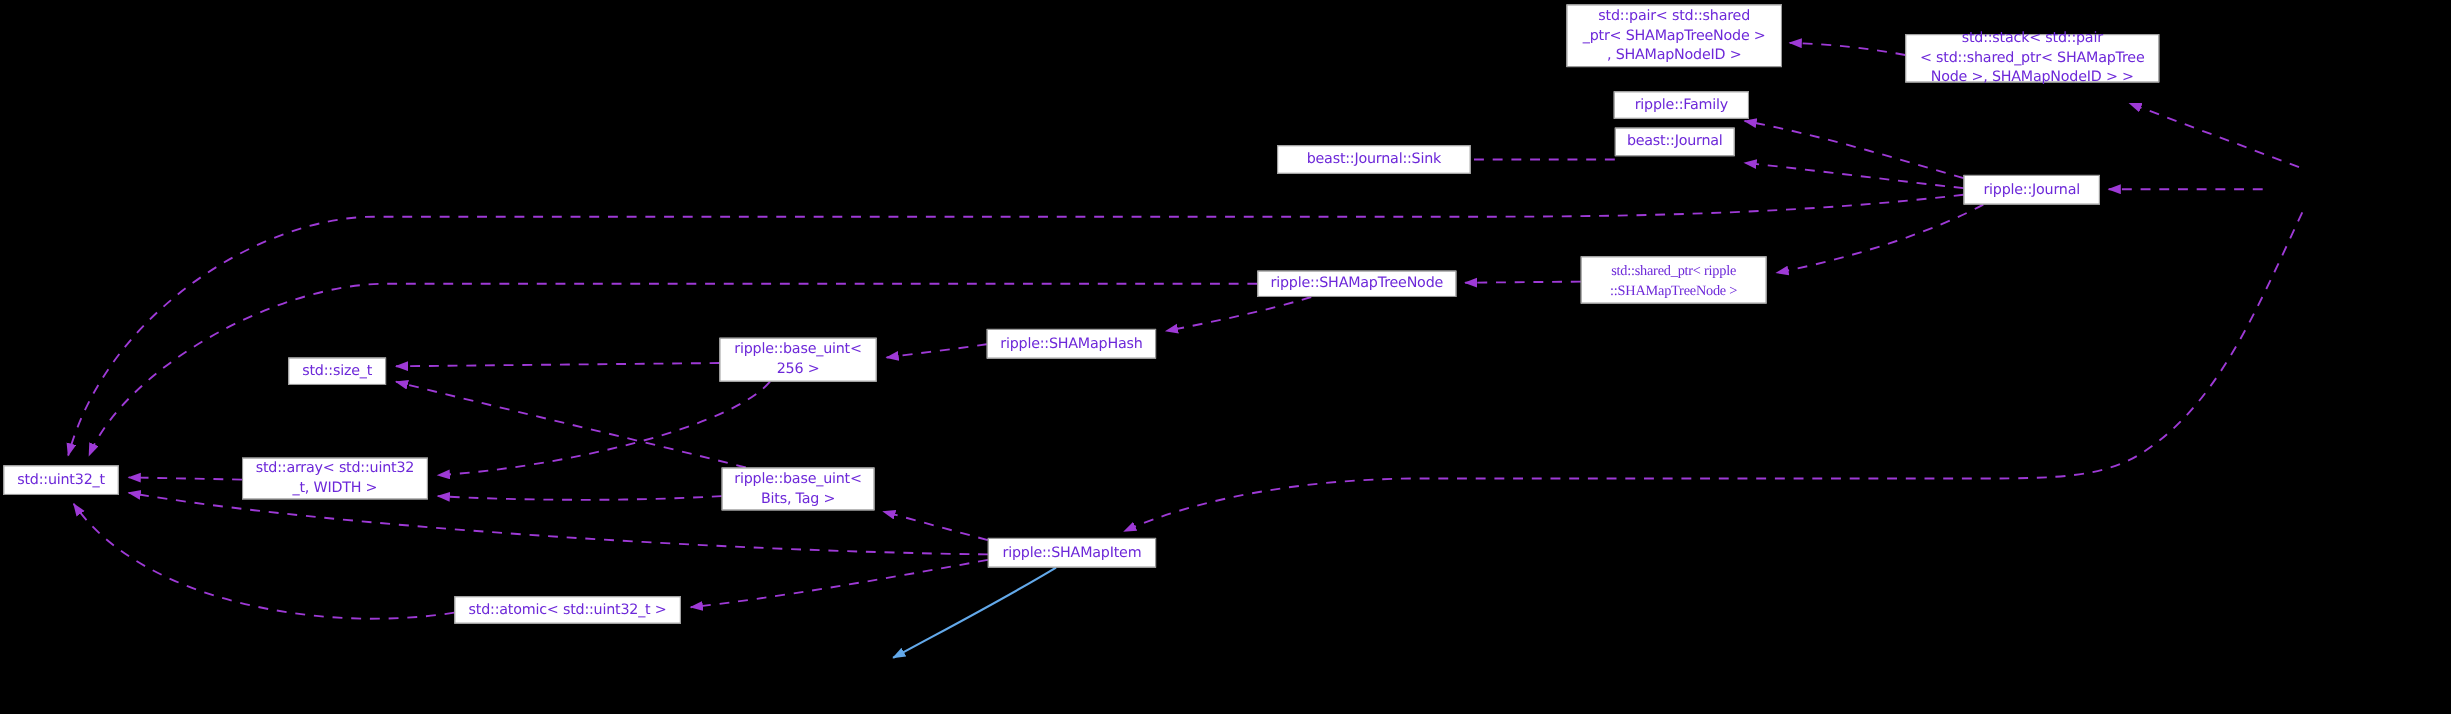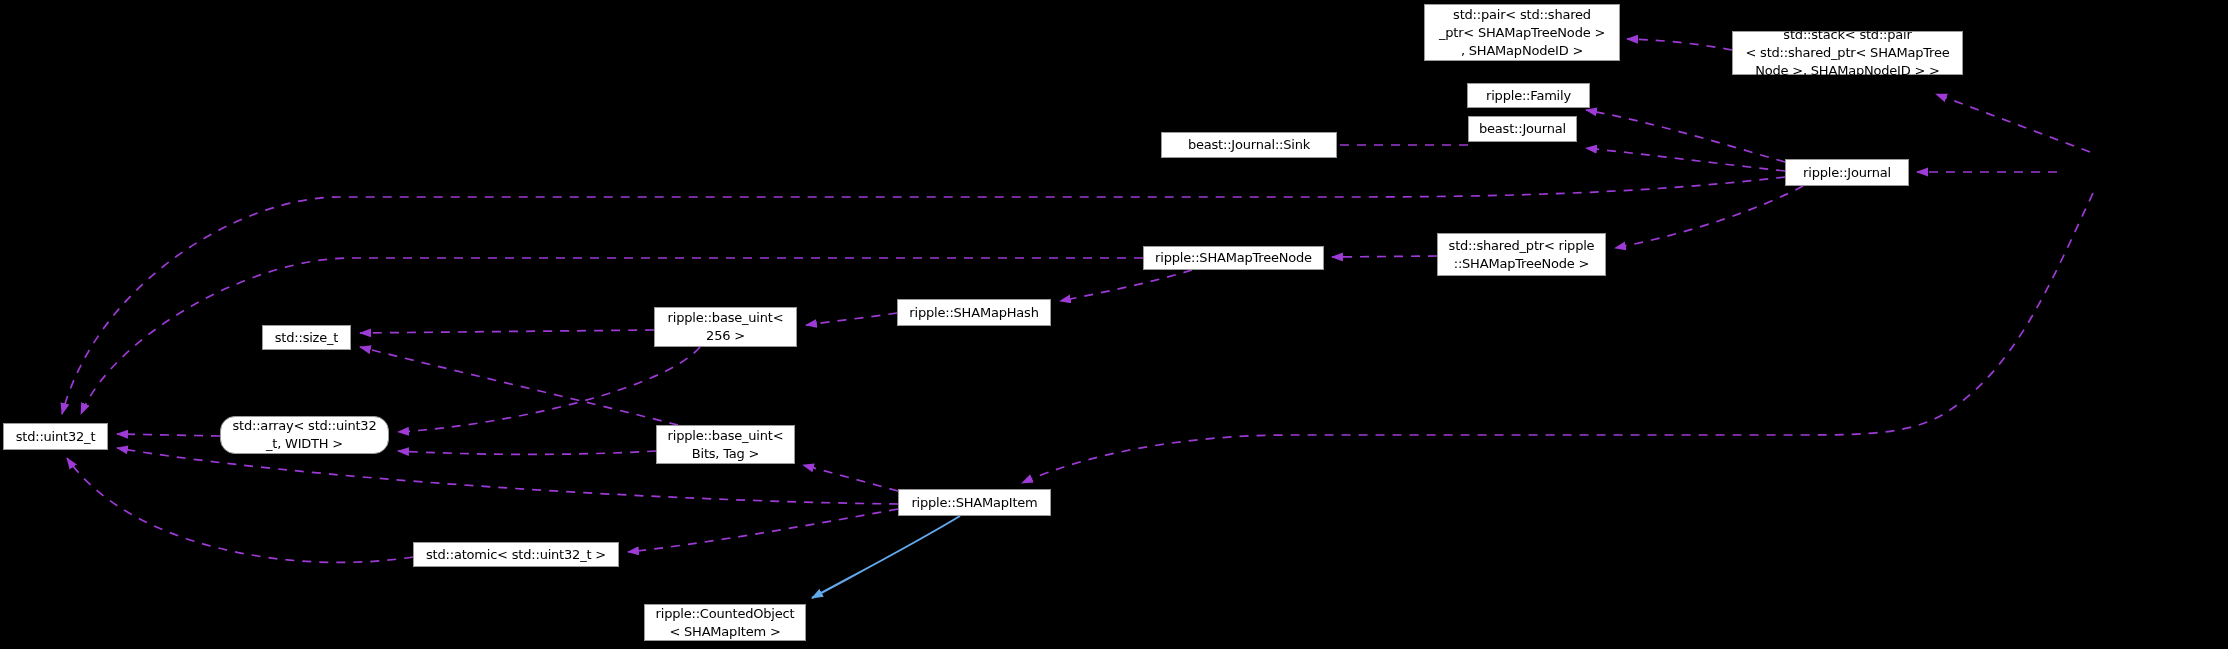--- a/index.html
+++ b/index.html
@@ -8,21 +8,21 @@
     width:2228px;height:649px;
     background:#000;
     font-family:"DejaVu Sans","Liberation Sans",sans-serif;
     overflow:hidden;
   }
   #edges{position:absolute;left:0;top:0;z-index:1;}
   .node{
     position:absolute;z-index:2;
     background:#ffffff;
     border:1.4px solid #9a9a9a;
-    color:#000000;
+    color:#6d28d9;
     font-size:13px;line-height:18px;
     display:flex;align-items:center;justify-content:center;
     text-align:center;white-space:pre-line;
     box-sizing:border-box;
     letter-spacing:-0.2px;
   }
   .node.highlight{background:#bfbfbf;border-color:#6e6e6e;}
   .edge{fill:none;stroke-width:1.7px;}
   .edge.dashed{stroke-dasharray:9 8;}
   .edge.solid{stroke-width:2px;}
@@ -71,29 +71,27 @@
 _ptr&lt; SHAMapTreeNode &gt;
 , SHAMapNodeID &gt;</div>
   <div class="node" style="left:1732px;top:31px;width:231px;height:44px;">std::stack&lt; std::pair
 &lt; std::shared_ptr&lt; SHAMapTree
 Node &gt;, SHAMapNodeID &gt; &gt;</div>
   <div class="node" style="left:1467px;top:83px;width:123px;height:25px;">ripple::Family</div>
   <div class="node" style="left:1161px;top:132px;width:176px;height:26px;">beast::Journal::Sink</div>
   <div class="node" style="left:1468px;top:116px;width:109px;height:26px;">beast::Journal</div>
   <div class="node" style="left:1785px;top:159px;width:124px;height:27px;">ripple::Journal</div>
   <div class="node" style="left:1143px;top:246px;width:181px;height:24px;">ripple::SHAMapTreeNode</div>
-  <div class="node" style="left:1437px;top:233px;width:169px;height:43px;">std::shared_ptr&lt; ripple
+  <div class="node" style="left:1437px;top:233px;width:169px;height:43px;font-family:Liberation Serif, serif;">std::shared_ptr&lt; ripple
 ::SHAMapTreeNode &gt;</div>
   <div class="node" style="left:897px;top:299px;width:154px;height:27px;">ripple::SHAMapHash</div>
   <div class="node" style="left:654px;top:307px;width:143px;height:40px;">ripple::base_uint&lt;
 256 &gt;</div>
   <div class="node" style="left:262px;top:325px;width:89px;height:25px;">std::size_t</div>
   <div class="node" style="left:3px;top:423px;width:105px;height:27px;">std::uint32_t</div>
-  <div class="node" style="left:220px;top:416px;width:169px;height:38px;border-radius:15px;">std::array&lt; std::uint32
+  <div class="node" style="left:220px;top:416px;width:169px;height:38px;">std::array&lt; std::uint32
 _t, WIDTH &gt;</div>
   <div class="node" style="left:656px;top:425px;width:139px;height:39px;">ripple::base_uint&lt;
 Bits, Tag &gt;</div>
   <div class="node" style="left:898px;top:489px;width:153px;height:27px;">ripple::SHAMapItem</div>
   <div class="node" style="left:413px;top:542px;width:206px;height:25px;">std::atomic&lt; std::uint32_t &gt;</div>
-  <div class="node" style="left:644px;top:604px;width:162px;height:37px;">ripple::CountedObject
-&lt; SHAMapItem &gt;</div>
 
 </div>
 
 </body></html>

